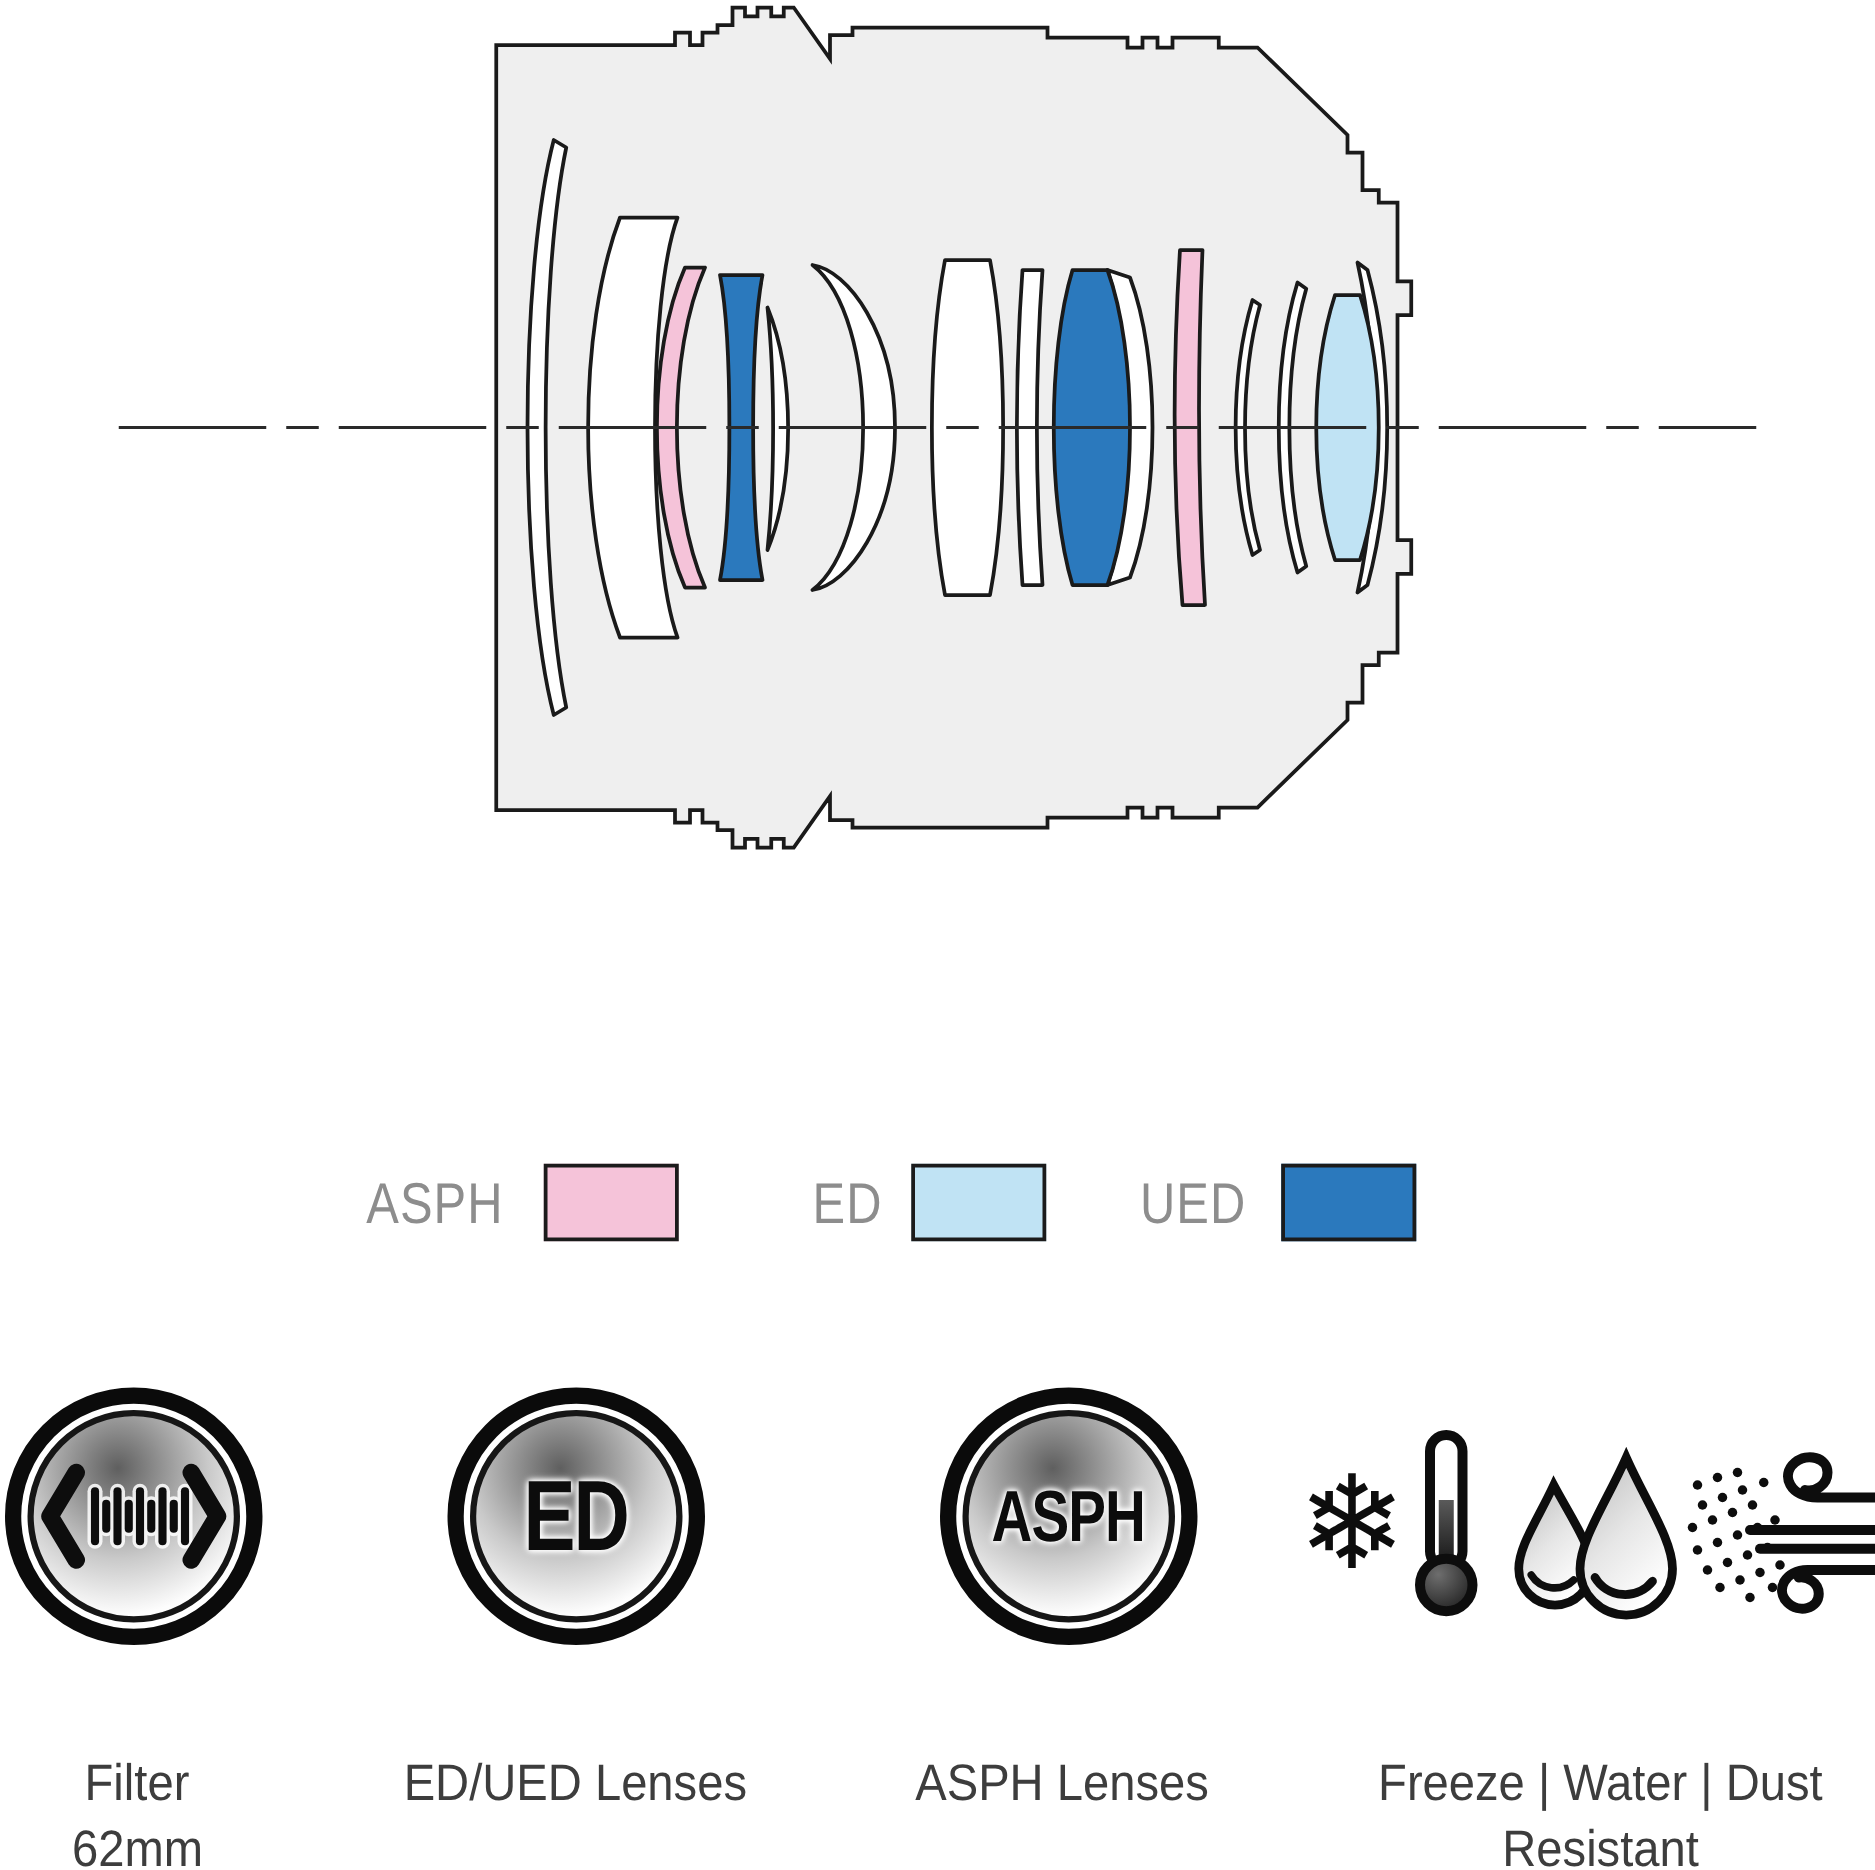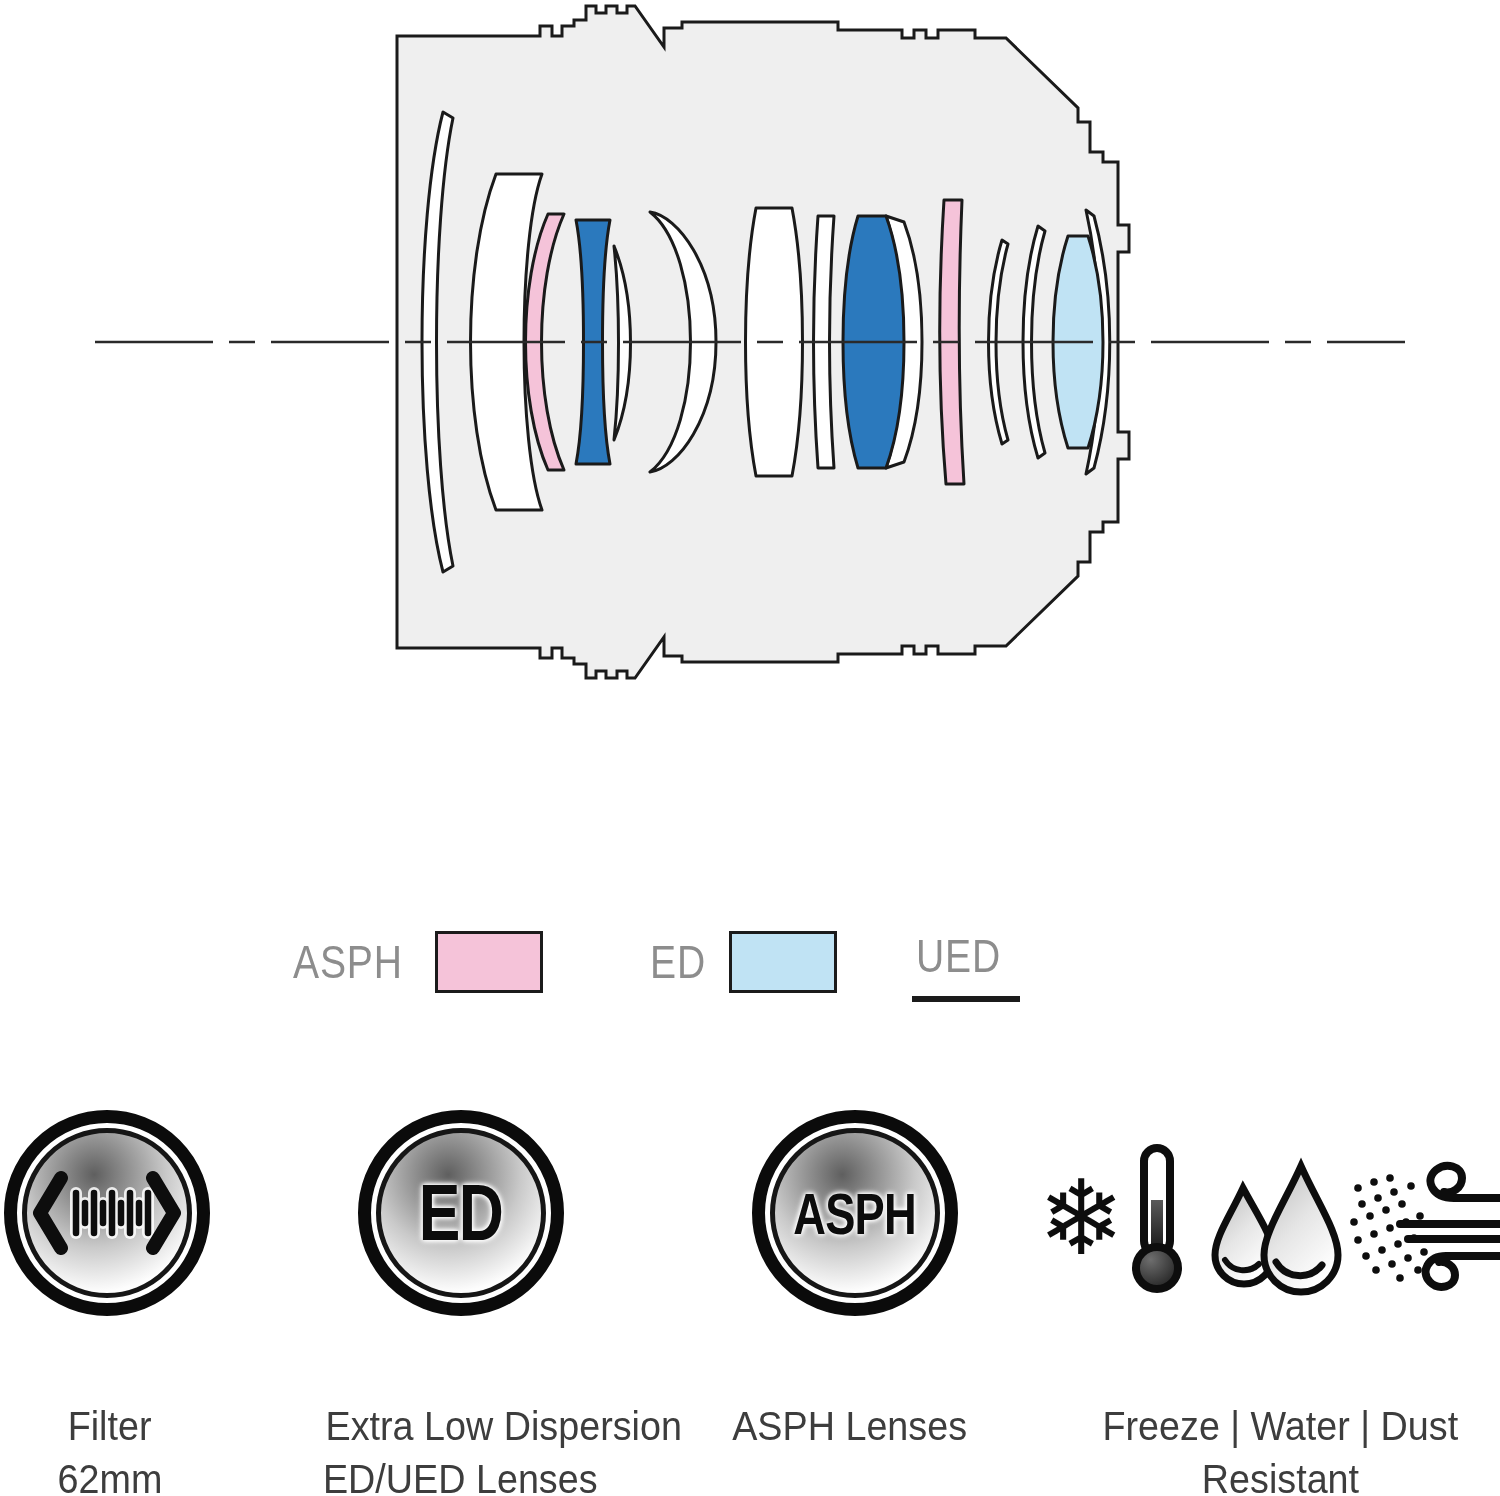--- a/index.html
+++ b/index.html
@@ -11,21 +11,21 @@
   #diagram{position:absolute;left:0;top:0;width:1500px;height:750px;}
   
   .legend-item{position:absolute;display:flex;align-items:center;gap:13px;height:66px;}
   .legend-label{
     font-size:46px;color:#8d8d8d;letter-spacing:1px;
     transform:scaleX(.85);transform-origin:left center;white-space:nowrap;
   }
   .legend-swatch{width:108px;height:62px;border:3px solid #1b1b1b;box-sizing:border-box;}
   #legend-asph{left:293px;top:929px;}
   #legend-ed{left:650px;top:929px;}
-  #legend-ued{left:912px;top:929px;flex-direction:column;}
+  #legend-ued{left:912px;top:929px;}
   
   .badge{
     position:absolute;width:206px;height:206px;box-sizing:border-box;border-radius:50%;
     border:13px solid #0b0b0b;background:#ffffff;
     display:flex;align-items:center;justify-content:center;
   }
   .badge-face{
     width:170px;height:170px;box-sizing:border-box;border-radius:50%;
     border:5px solid #161616;
     background:radial-gradient(circle at 42% 26%, #5f5f5f 0%, #8b8b8b 20%, #c9c9c9 48%, #fdfdfd 78%);
@@ -210,21 +210,20 @@
       <path d="M460,114 H406 C388,114 380,130 390,140 C399,149 415,145 415,133 C415,124 406,119 399,120"></path>
     </g>
   </g>
 </svg>
 
 <div class="caption" id="caption-filter">
   <div><span>Filter</span></div>
   <div><span>62mm</span></div>
 </div>
 <div class="caption" id="caption-ed">
-  <div><span>Extra Low Dispersion</span></div>
   <div><span>ED/UED Lenses</span></div>
 </div>
 <div class="caption" id="caption-asph">
   <div><span>ASPH Lenses</span></div>
 </div>
 <div class="caption" id="caption-weather">
   <div><span>Freeze | Water | Dust</span></div>
   <div><span>Resistant</span></div>
 </div>
 

